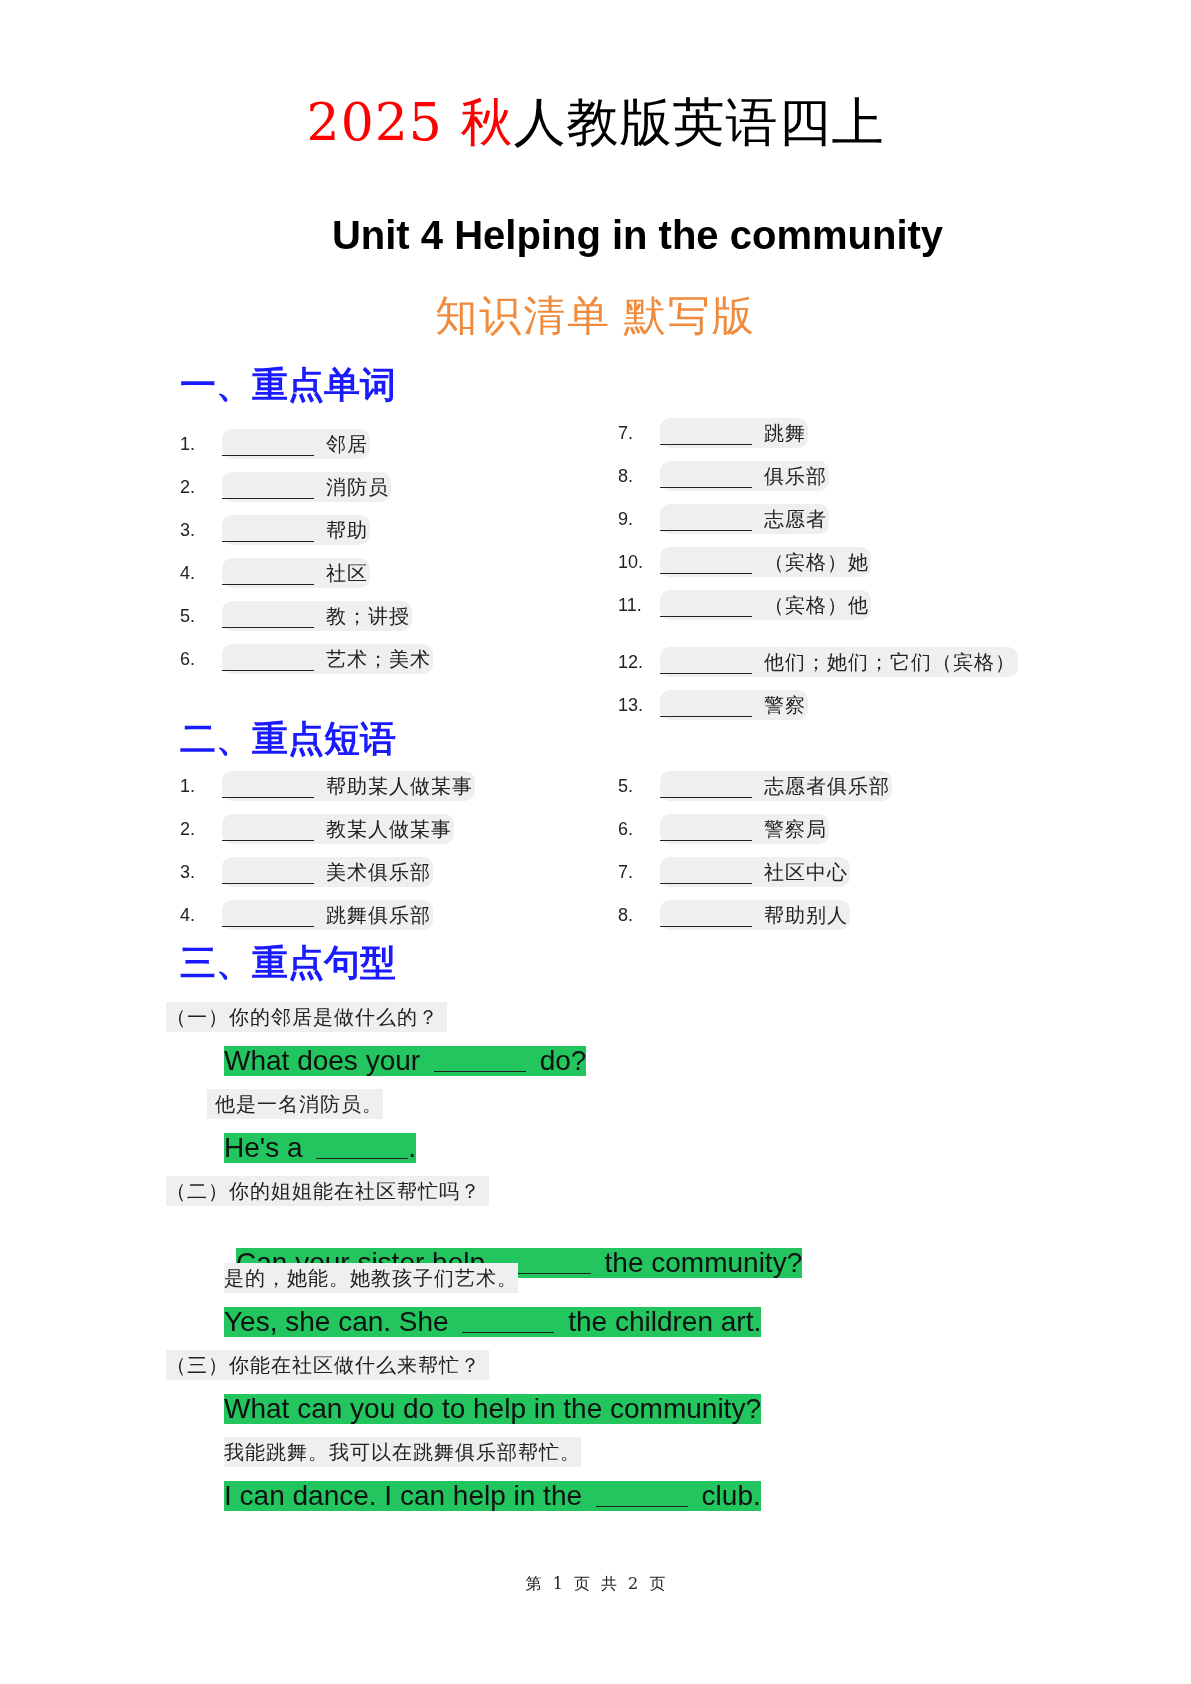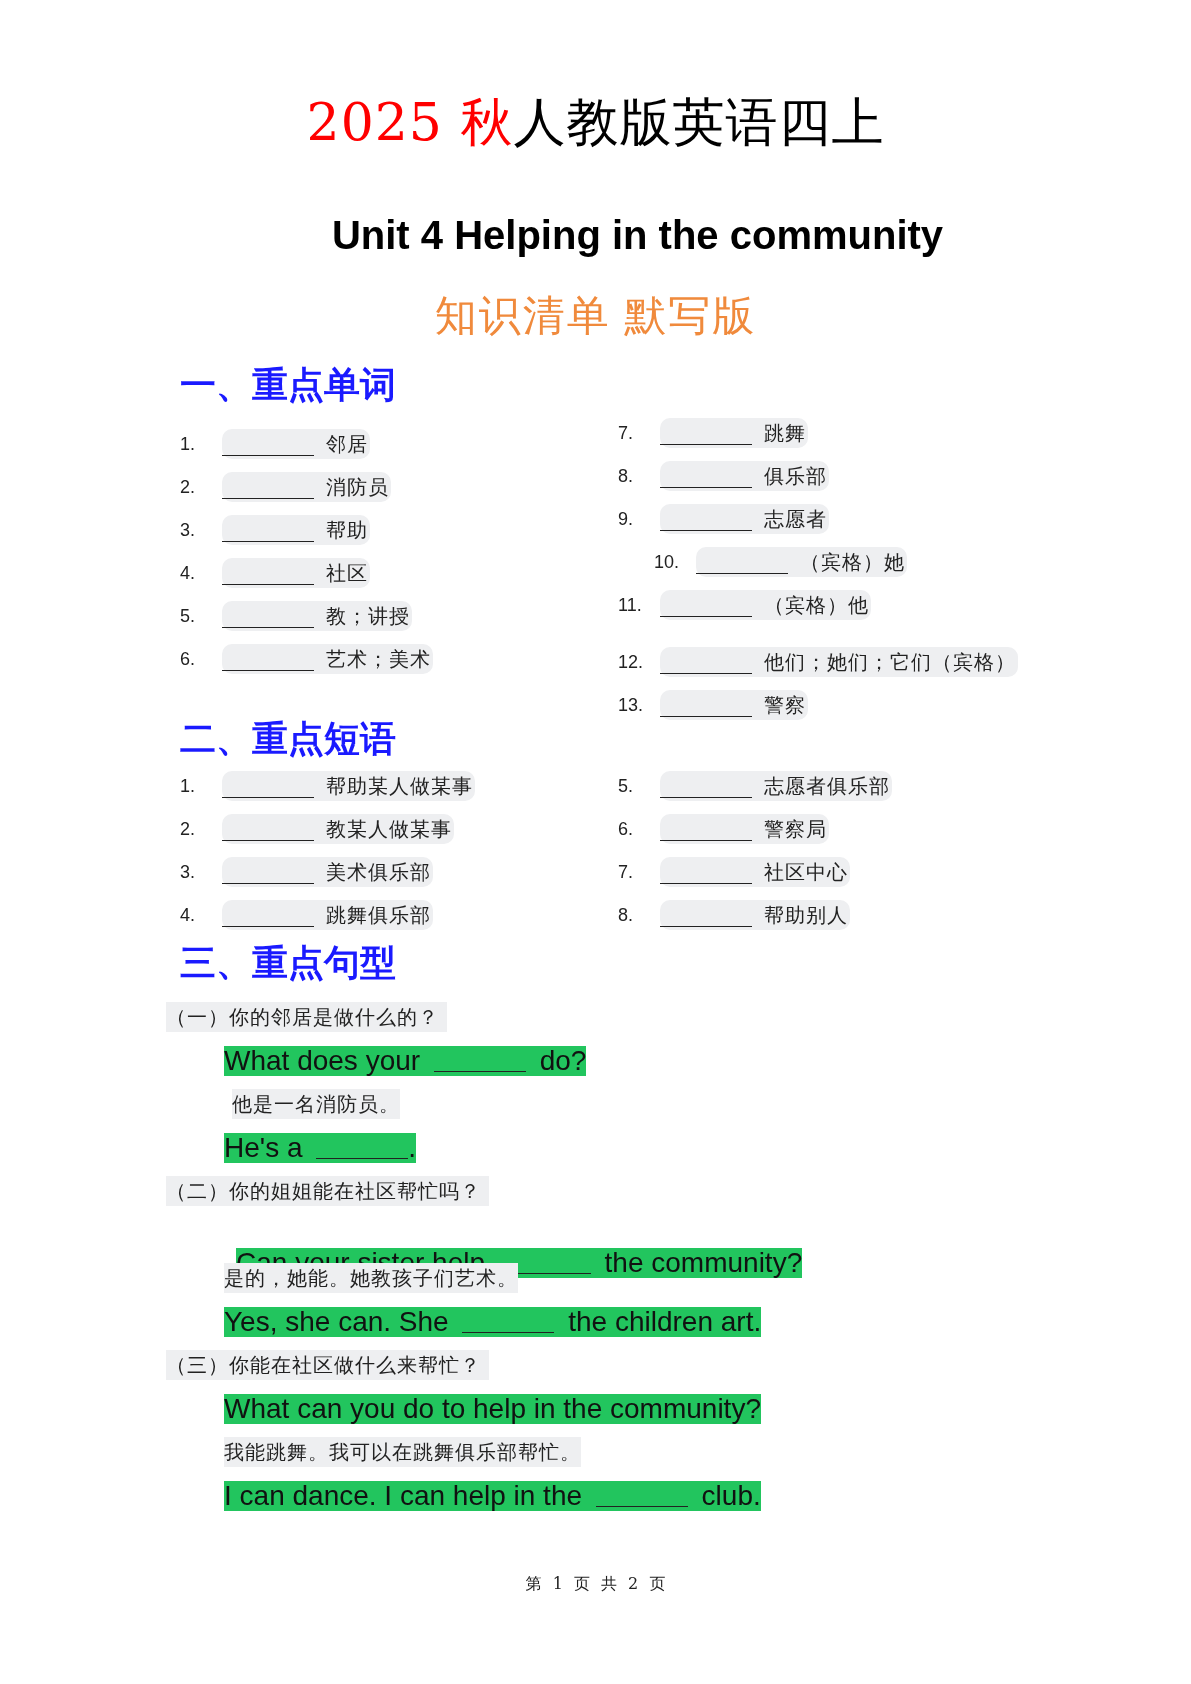--- a/index.html
+++ b/index.html
@@ -5,21 +5,21 @@
     html, body { margin: 0; padding: 0; background: #ffffff; }
     body { width: 1191px; height: 1684px; position: relative; overflow: hidden;
            font-family: "DejaVu Serif", "Liberation Serif", serif; color: #222; }
     .abs { position: absolute; }
     .title { left: 0; width: 1191px; top: 82px; text-align: center; font-size: 52px;
              font-family: "DejaVu Serif", "Liberation Serif", serif; letter-spacing: 1px; color: #000; line-height: 80px; }
     .title .red { color: #ff0000; }
     .unit { left: 0; width: 1191px; top: 210px; text-align: center; font-size: 40px; font-weight: bold;
             font-family: "Liberation Sans", "DejaVu Sans", sans-serif; color: #000; line-height: 50px; padding-left: 42px; }
     .subtitle { left: 0; width: 1191px; top: 288px; text-align: center; font-size: 42px;
-                font-family: Liberation Sans, sans-serif; color: #f08a3c; line-height: 56px; letter-spacing: 2px; }
+                font-family: Liberation Serif, serif; color: #f08a3c; line-height: 56px; letter-spacing: 2px; }
     .h2 { font-size: 36px; font-weight: bold; color: #1a1aff; font-family: "DejaVu Serif", "Liberation Serif", serif; line-height: 44px; }
     .item { height: 36px; display: flex; align-items: center; font-size: 20px; }
     .num { width: 42px; font-family: "Liberation Sans", "DejaVu Sans", sans-serif; font-size: 18px; color: #222; }
     .hl { background: #eeeff1; display: inline-flex; align-items: center; height: 30px; padding-right: 2px; border-radius: 10px; }
     .blank { display: inline-block; width: 92px; border-bottom: 1.5px solid #222; height: 22px; margin-right: 12px; }
     .cn { font-family: "DejaVu Serif", "Liberation Serif", serif; font-size: 20px; color: #222; letter-spacing: 1px; }
     .q { font-size: 20px; height: 30px; background: #eeeff1; display: inline-flex; align-items: center; padding-right: 8px; letter-spacing: 1px; }
     .en { font-family: "Liberation Sans", "DejaVu Sans", sans-serif; font-size: 28px; height: 30px; background: #22c55e;
           display: inline-flex; align-items: center; color: #111; white-space: pre; }
     .en .blank-inline { display: inline-block; width: 92px; border-bottom: 1.5px solid #222; height: 20px; margin: 0 6px; }
@@ -97,21 +97,21 @@
         <span class="cn">俱乐部</span>
       </span>
     </div>
   <div class="item" style="margin-bottom:7px;">
       <span class="num">9.</span>
       <span class="hl">
         <span class="blank"></span>
         <span class="cn">志愿者</span>
       </span>
     </div>
-  <div class="item" style="margin-bottom:7px;margin-left:36px;">
+  <div class="item" style="margin-bottom:7px;">
       <span class="num">10.</span>
       <span class="hl">
         <span class="blank"></span>
         <span class="cn">（宾格）她</span>
       </span>
     </div>
   <div class="item" style="margin-bottom:21px;align-items:center;">
       <span class="num">11.</span>
       <span class="hl">
         <span class="blank"></span>
@@ -195,21 +195,21 @@
         <span class="blank"></span>
         <span class="cn">帮助别人</span>
       </span>
     </div>
 </div>
 
 <div class="abs h2" style="left:180px; top:940px;">三、重点句型</div>
 
 <div class="abs q" style="left:166px; top:1002px;">（一）你的邻居是做什么的？</div>
 <div class="abs en" style="left:224px; top:1046px;"><span>What does your </span><span class="blank-inline"></span><span> do?</span></div>
-<div class="abs cnline" style="left:232px; top:1089px;">他是一名消防员。</div>
+<div class="abs cnline" style="left:207px; top:1089px;padding-left:8px;">他是一名消防员。</div>
 <div class="abs en" style="left:224px; top:1133px;"><span>He's a </span><span class="blank-inline" style="margin-right:0;"></span><span>.</span></div>
 
 <div class="abs q" style="left:166px; top:1176px;">（二）你的姐姐能在社区帮忙吗？</div>
 <div class="abs en" style="left:224px; top:1248px;margin-left:12px;"><span>Can your sister help </span><span class="blank-inline"></span><span> the community?</span></div>
 <div class="abs cnline" style="left:224px; top:1263px;">是的，她能。她教孩子们艺术。</div>
 <div class="abs en" style="left:224px; top:1307px;"><span>Yes, she can. She </span><span class="blank-inline"></span><span> the children art.</span></div>
 
 <div class="abs q" style="left:166px; top:1350px;">（三）你能在社区做什么来帮忙？</div>
 <div class="abs en" style="left:224px; top:1394px;">What can you do to help in the community?</div>
 <div class="abs cnline" style="left:224px; top:1437px;">我能跳舞。我可以在跳舞俱乐部帮忙。</div>

